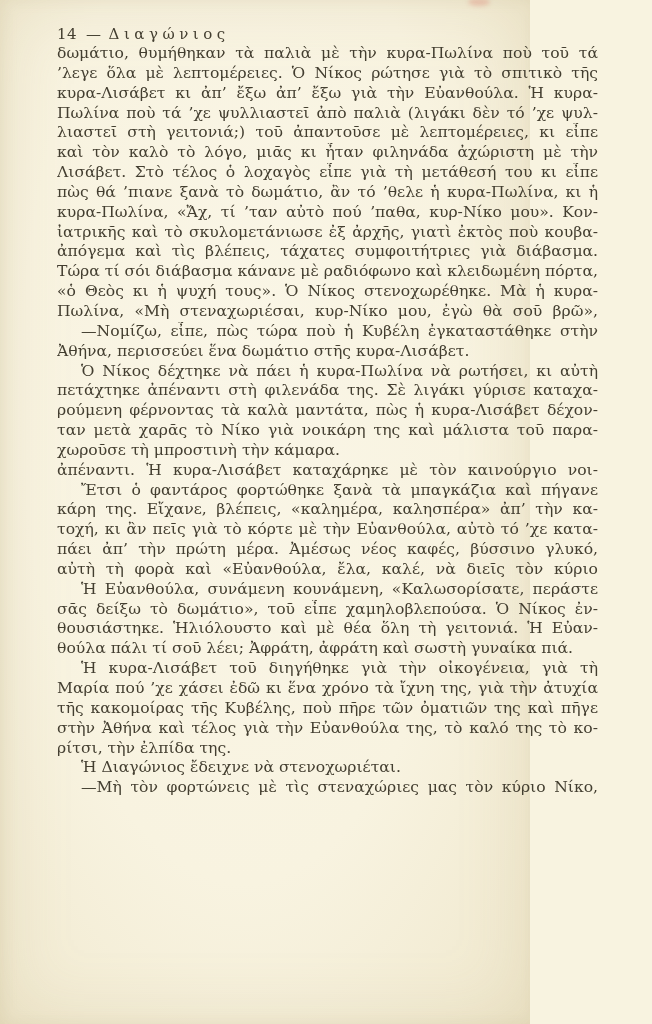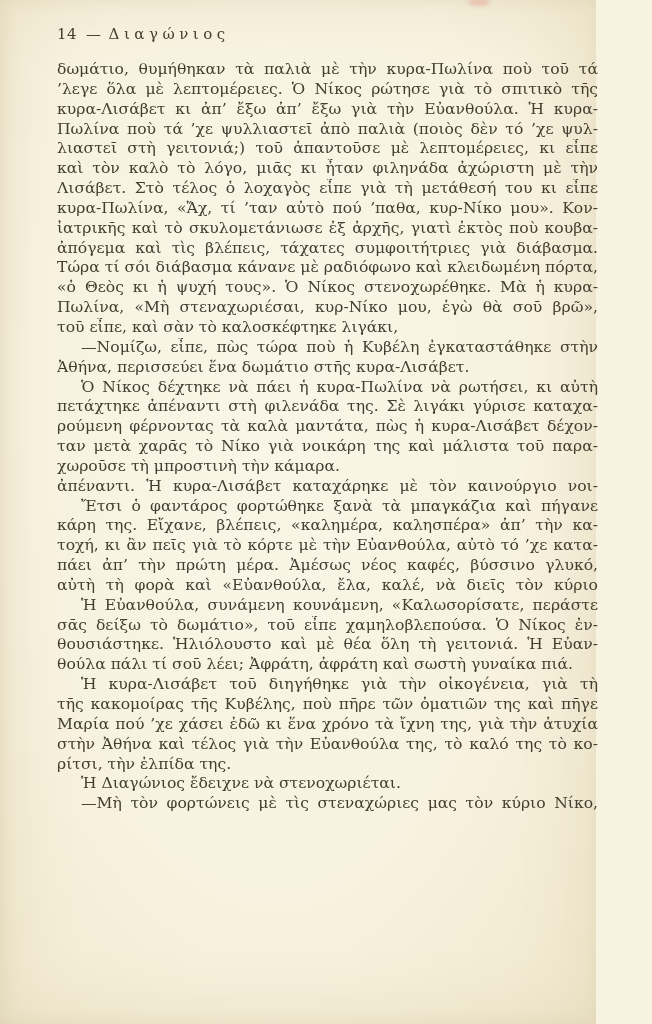--- a/index.html
+++ b/index.html
@@ -7,38 +7,38 @@
     --paper-edge:#efe7cc;
     --ink:#433e30;
   }
   html,body{margin:0;padding:0;}
   body{
     width:652px;height:1024px;overflow:hidden;
     font-family:"DejaVu Serif","Liberation Serif",serif;
     background:var(--paper);
   }
   .page{
-    position:relative;width:596px;height:1024px;
+    position:relative;width:530px;height:1024px;
     background:radial-gradient(ellipse at 46% 38%, #faf6e7 0%, var(--paper) 55%, var(--paper-edge) 100%);
     box-shadow:inset 0 0 70px rgba(190,174,128,0.22), inset 4px 0 14px rgba(180,165,120,0.15);
     color:var(--ink);
   }
   .smudge{
     position:absolute;left:468px;top:-2px;width:22px;height:8px;
     background:rgba(222,142,124,0.40);border-radius:50%;
     filter:blur(2px);
   }
   .running-head{
     position:absolute;left:57px;top:25px;
     font-size:15px;letter-spacing:0.5px;white-space:nowrap;
   }
   .running-head .sep{margin:0 7px 0 9px;}
   .running-head .title{letter-spacing:4.5px;}
   .textblock{
-    position:absolute;left:57px;top:60px;width:541px;
+    position:absolute;left:57px;top:44px;width:541px;
     font-size:15.6px;line-height:19.85px;
   }
   .line{
     height:19.85px;overflow:hidden;white-space:normal;
     text-align:justify;text-align-last:justify;
     -moz-text-align-last:justify;
   }
   .line.end{text-align-last:left;-moz-text-align-last:left;}
   .line.indent{text-indent:24px;}
 </style>
@@ -49,49 +49,49 @@
   <div class="smudge"></div>
 
   <div class="running-head">
     <span class="num">14</span><span class="sep">—</span><span class="title">Διαγώνιος</span>
   </div>
 
   <div class="textblock">
       <div class="line">δωμάτιο, θυμήθηκαν τὰ παλιὰ μὲ τὴν κυρα-Πωλίνα ποὺ τοῦ τά</div>
       <div class="line">’λεγε ὅλα μὲ λεπτομέρειες. Ὁ Νίκος ρώτησε γιὰ τὸ σπιτικὸ τῆς</div>
       <div class="line">κυρα-Λισάβετ κι ἀπ’ ἔξω ἀπ’ ἔξω γιὰ τὴν Εὐανθούλα. Ἡ κυρα-</div>
-      <div class="line">Πωλίνα ποὺ τά ’χε ψυλλιαστεῖ ἀπὸ παλιὰ (ποιὸς δὲν τό ’χε ψυλ-</div>
+      <div class="line">Πωλίνα ποὺ τά ’χε ψυλλιαστεῖ ἀπὸ παλιὰ (λιγάκι δὲν τό ’χε ψυλ-</div>
       <div class="line">λιαστεῖ στὴ γειτονιά;) τοῦ ἀπαντοῦσε μὲ λεπτομέρειες, κι εἶπε</div>
       <div class="line">καὶ τὸν καλὸ τὸ λόγο, μιᾶς κι ἦταν φιληνάδα ἀχώριστη μὲ τὴν κυρα-</div>
       <div class="line">Λισάβετ. Στὸ τέλος ὁ λοχαγὸς εἶπε γιὰ τὴ μετάθεσή του κι εἶπε</div>
+      <div class="line">πὼς θά ’πιανε ξανὰ τὸ δωμάτιο, ἂν τό ’θελε ἡ κυρα-Πωλίνα, κι ἡ</div>
       <div class="line">κυρα-Πωλίνα, «Ἄχ, τί ’ταν αὐτὸ πού ’παθα, κυρ-Νίκο μου». Κον-</div>
       <div class="line">ἰατρικῆς καὶ τὸ σκυλομετάνιωσε ἐξ ἀρχῆς, γιατὶ ἐκτὸς ποὺ κουβα-</div>
       <div class="line">ἀπόγεμα καὶ τὶς βλέπεις, τάχατες συμφοιτήτριες γιὰ διάβασμα.</div>
       <div class="line">Τώρα τί σόι διάβασμα κάνανε μὲ ραδιόφωνο καὶ κλειδωμένη πόρτα,</div>
       <div class="line">«ὁ Θεὸς κι ἡ ψυχή τους». Ὁ Νίκος στενοχωρέθηκε. Μὰ ἡ κυρα-</div>
       <div class="line">Πωλίνα, «Μὴ στεναχωριέσαι, κυρ-Νίκο μου, ἐγὼ θὰ σοῦ βρῶ»,</div>
-      <div class="line end">τοῦ εἶπε, καὶ σὰν τὸ καλοσκέφτηκε λιγάκι,</div>
       <div class="line indent">—Νομίζω, εἶπε, πὼς τώρα ποὺ ἡ Κυβέλη ἐγκαταστάθηκε στὴν</div>
       <div class="line end">Ἀθήνα, περισσεύει ἕνα δωμάτιο στῆς κυρα-Λισάβετ.</div>
       <div class="line indent">Ὁ Νίκος δέχτηκε νὰ πάει ἡ κυρα-Πωλίνα νὰ ρωτήσει, κι αὐτὴ</div>
       <div class="line">πετάχτηκε ἀπέναντι στὴ φιλενάδα της. Σὲ λιγάκι γύρισε καταχα-</div>
       <div class="line">ρούμενη φέρνοντας τὰ καλὰ μαντάτα, πὼς ἡ κυρα-Λισάβετ δέχον-</div>
       <div class="line">ταν μετὰ χαρᾶς τὸ Νίκο γιὰ νοικάρη της καὶ μάλιστα τοῦ παρα-</div>
       <div class="line end">χωροῦσε τὴ μπροστινὴ τὴν κάμαρα.</div>
       <div class="line">ἀπέναντι. Ἡ κυρα-Λισάβετ καταχάρηκε μὲ τὸν καινούργιο νοι-</div>
       <div class="line indent">Ἔτσι ὁ φαντάρος φορτώθηκε ξανὰ τὰ μπαγκάζια καὶ πήγανε</div>
       <div class="line">κάρη της. Εἴχανε, βλέπεις, «καλημέρα, καλησπέρα» ἀπ’ τὴν κα-</div>
       <div class="line">τοχή, κι ἂν πεῖς γιὰ τὸ κόρτε μὲ τὴν Εὐανθούλα, αὐτὸ τό ’χε κατα-</div>
       <div class="line">πάει ἀπ’ τὴν πρώτη μέρα. Ἀμέσως νέος καφές, βύσσινο γλυκό,</div>
       <div class="line end">αὐτὴ τὴ φορὰ καὶ «Εὐανθούλα, ἔλα, καλέ, νὰ διεῖς τὸν κύριο Νίκο».</div>
       <div class="line indent">Ἡ Εὐανθούλα, συνάμενη κουνάμενη, «Καλωσορίσατε, περάστε νὰ</div>
       <div class="line">σᾶς δείξω τὸ δωμάτιο», τοῦ εἶπε χαμηλοβλεπούσα. Ὁ Νίκος ἐν-</div>
       <div class="line">θουσιάστηκε. Ἡλιόλουστο καὶ μὲ θέα ὅλη τὴ γειτονιά. Ἡ Εὐαν-</div>
       <div class="line end">θούλα πάλι τί σοῦ λέει; Ἀφράτη, ἀφράτη καὶ σωστὴ γυναίκα πιά.</div>
       <div class="line indent">Ἡ κυρα-Λισάβετ τοῦ διηγήθηκε γιὰ τὴν οἰκογένεια, γιὰ τὴ</div>
+      <div class="line">Μαρία πού ’χε χάσει ἐδῶ κι ἕνα χρόνο τὰ ἴχνη της, γιὰ τὴν ἀτυχία</div>
       <div class="line">τῆς κακομοίρας τῆς Κυβέλης, ποὺ πῆρε τῶν ὀματιῶν της καὶ πῆγε</div>
-      <div class="line">Μαρία πού ’χε χάσει ἐδῶ κι ἕνα χρόνο τὰ ἴχνη της, γιὰ τὴν ἀτυχία</div>
       <div class="line">στὴν Ἀθήνα καὶ τέλος γιὰ τὴν Εὐανθούλα της, τὸ καλό της τὸ κο-</div>
       <div class="line end">ρίτσι, τὴν ἐλπίδα της.</div>
       <div class="line indent end">Ἡ Διαγώνιος ἔδειχνε νὰ στενοχωριέται.</div>
       <div class="line indent">—Μὴ τὸν φορτώνεις μὲ τὶς στεναχώριες μας τὸν κύριο Νίκο,</div>
     </div>
 </div>
 
 </body></html>

